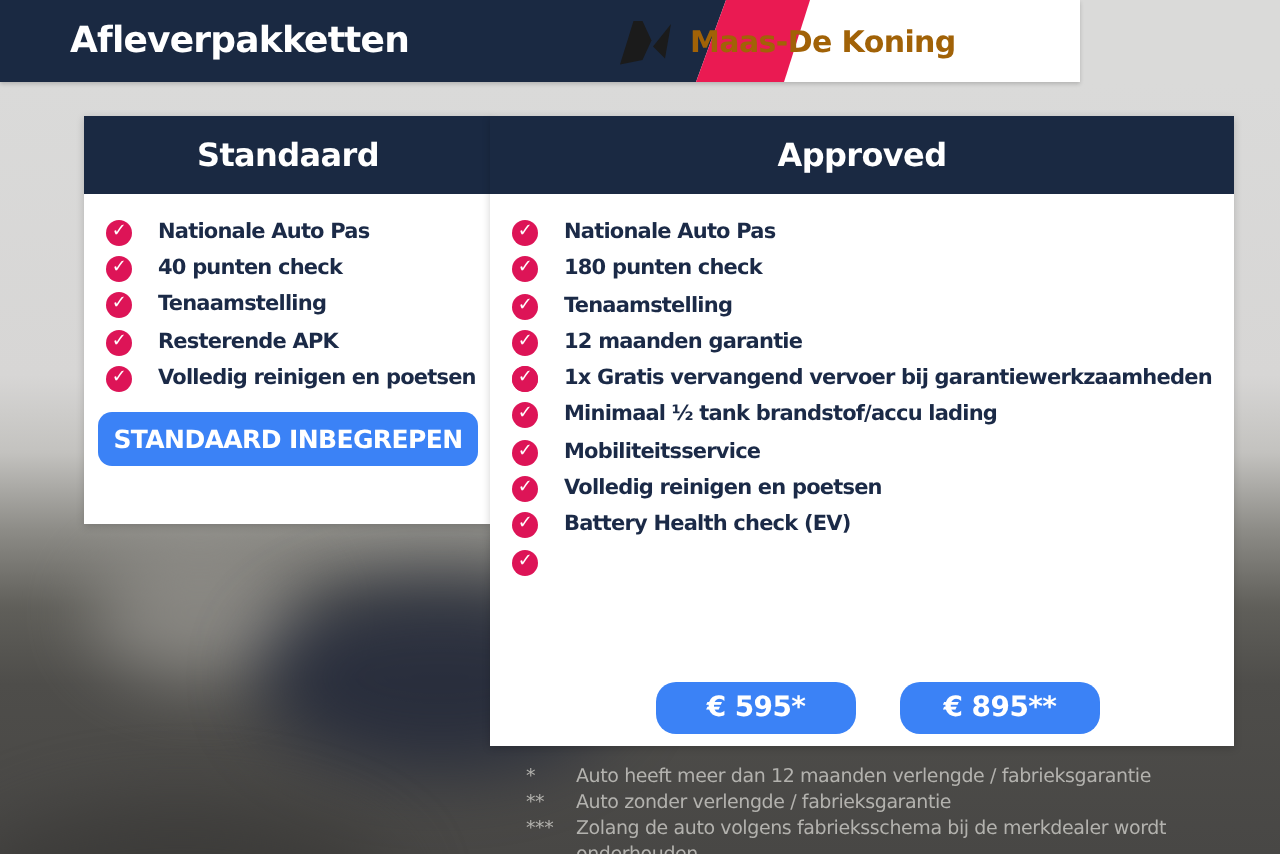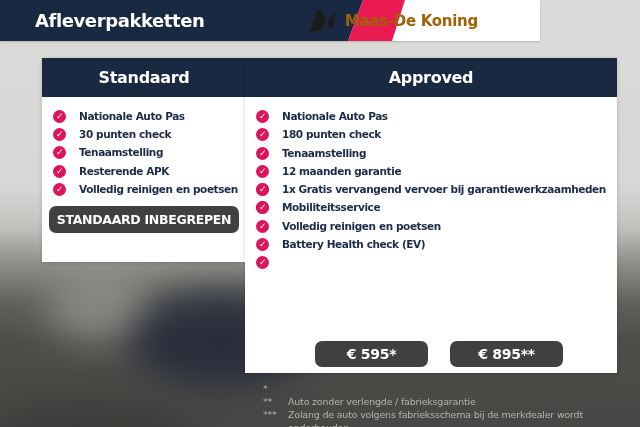--- a/index.html
+++ b/index.html
@@ -36,27 +36,27 @@
   .card-header { height:39px; background:#1a2942; display:flex; align-items:center; justify-content:center; }
   .card-title { color:#ffffff; font-size:16px; font-weight:bold; letter-spacing:-.3px; }
 
   ul.checklist { list-style:none; padding:11px 6px 0 11px; }
   li.check-item { position:relative; padding-left:26px; line-height:17px; margin-bottom:1.2px;
     color:#1b2a47; font-size:10.5px; font-weight:bold; letter-spacing:-.4px; white-space:nowrap; }
   #card-approved li.check-item { line-height:17px; margin-bottom:1.3px; }
   li.check-item .check { position:absolute; left:0; top:2px; width:13px; height:13px; border-radius:50%;
     background:#dd1457; color:#ffffff; font-size:9px; line-height:13px; text-align:center; font-weight:bold; }
 
-  .pill-button { background:#404040; color:#ffffff; border:none; border-radius:7px;
+  .pill-button { background:#3b82f6; color:#ffffff; border:none; border-radius:7px;
     font-family:inherit; font-weight:bold; cursor:pointer; }
   #standaard-button { display:block; margin:8px auto 0 auto; width:190px; height:27px;
     font-size:12.5px; letter-spacing:-.3px; }
   #price-row { position:absolute; left:0; bottom:6px; width:100%; display:flex;
     justify-content:center; gap:22px; transform:translateX(8px); }
-  .price-button { width:113px; height:26px; font-size:14px; letter-spacing:-.3px; }
+  .price-button { width:100px; height:26px; font-size:14px; letter-spacing:-.3px;border-radius:10px; }
 
   
   #footnotes { position:absolute; left:263px; top:382px; width:370px; }
   .note { display:flex; line-height:13px; color:#b3b2ae; font-size:9.5px; letter-spacing:-.2px; }
   .note .marker { width:25px; flex:none; }
 </style>
 </head>
 <body>
 
 <div id="stage">
@@ -81,54 +81,55 @@
       <span id="brand-name">Maas-De Koning</span>
     </div>
   </div>
 
   <div class="card" id="card-standaard">
     <div class="card-header">
       <span class="card-title">Standaard</span>
     </div>
     <ul class="checklist">
         <li class="check-item"><span class="check">✓</span><span>Nationale Auto Pas</span></li>
-        <li class="check-item"><span class="check">✓</span><span>30 punten check</span></li>
+        <li class="check-item"><span class="check">✓</span><span>40 punten check</span></li>
         <li class="check-item"><span class="check">✓</span><span>Tenaamstelling</span></li>
         <li class="check-item"><span class="check">✓</span><span>Resterende APK</span></li>
         <li class="check-item"><span class="check">✓</span><span>Volledig reinigen en poetsen</span></li>
       </ul>
     <button class="pill-button" id="standaard-button">STANDAARD INBEGREPEN</button>
   </div>
 
   <div class="card" id="card-approved">
     <div class="card-header">
       <span class="card-title">Approved</span>
     </div>
     <ul class="checklist">
         <li class="check-item"><span class="check">✓</span><span>Nationale Auto Pas</span></li>
         <li class="check-item"><span class="check">✓</span><span>180 punten check</span></li>
         <li class="check-item"><span class="check">✓</span><span>Tenaamstelling</span></li>
         <li class="check-item"><span class="check">✓</span><span>12 maanden garantie</span></li>
         <li class="check-item"><span class="check">✓</span></li>
         <li class="check-item"><span class="check">✓</span><span>1x Gratis vervangend vervoer bij garantiewerkzaamheden</span></li>
-        <li class="check-item"><span class="check">✓</span></li>
+        <li class="check-item"><span class="check">✓</span><span>Minimaal ½ tank brandstof/accu lading</span></li>
         <li class="check-item"><span class="check">✓</span><span>Mobiliteitsservice</span></li>
         <li class="check-item"><span class="check">✓</span><span>Volledig reinigen en poetsen</span></li>
         <li class="check-item"><span class="check">✓</span><span>Battery Health check (EV)</span></li>
         <li class="check-item"><span class="check">✓</span></li>
       </ul>
     <div id="price-row">
       <button class="pill-button price-button">€ 595*</button>
       <button class="pill-button price-button">€ 895**</button>
     </div>
   </div>
 
   <div id="footnotes">
       <div class="note">
         <span class="marker">*</span>
+        <span>Auto heeft meer dan 12 maanden verlengde / fabrieksgarantie</span>
       </div>
       <div class="note">
         <span class="marker">**</span>
         <span>Auto zonder verlengde / fabrieksgarantie</span>
       </div>
       <div class="note">
         <span class="marker">***</span>
         <span>Zolang de auto volgens fabrieksschema bij de merkdealer wordt onderhouden</span>
       </div>
     </div>

